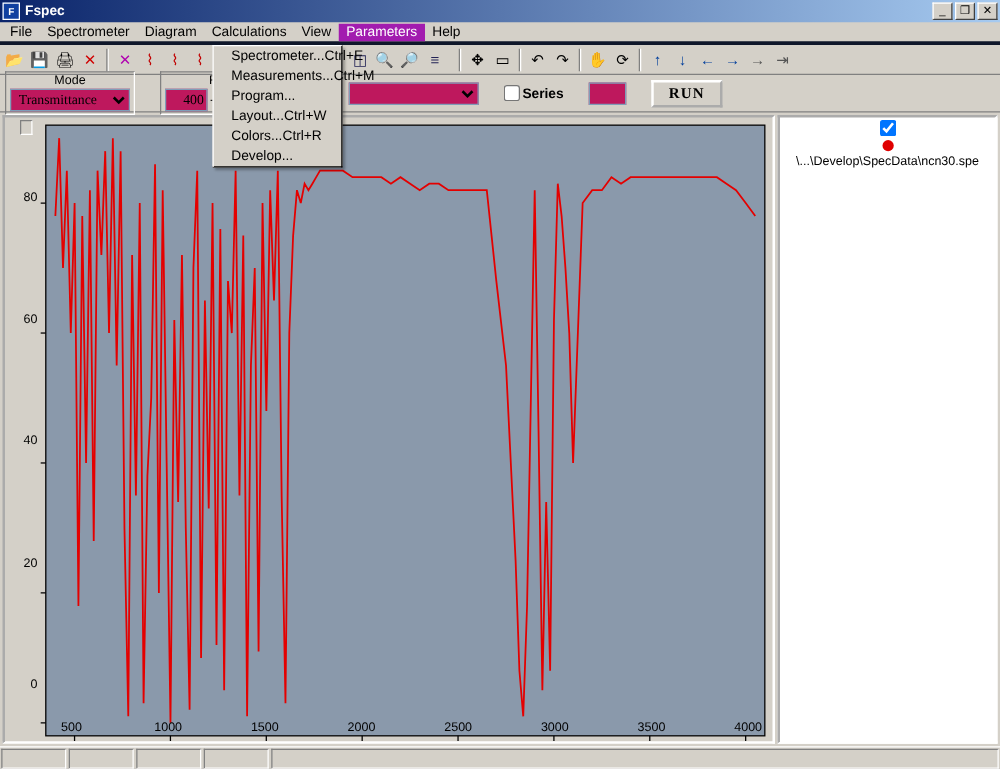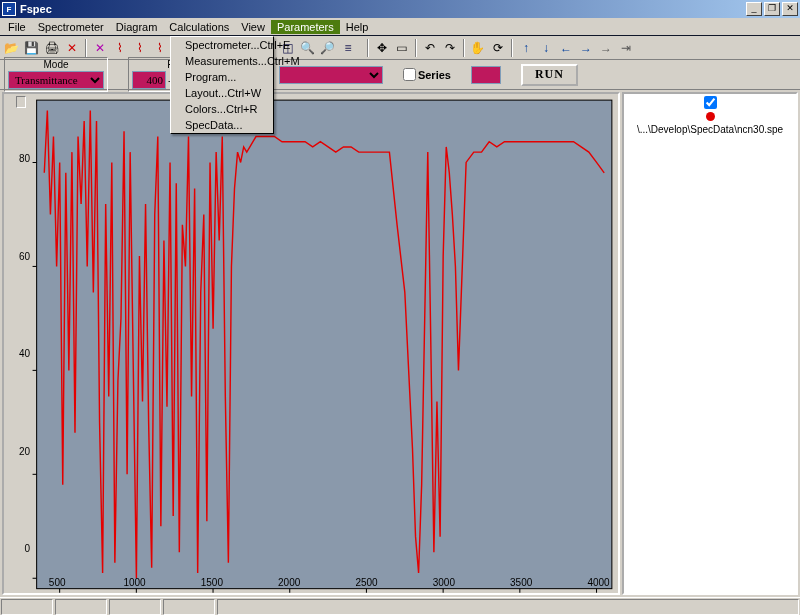--- a/index.html
+++ b/index.html
@@ -29,24 +29,24 @@
   }
   .titlebar .title { flex:1; font-weight:bold; }
   .titlebar .winbtns { display:flex; gap:2px; }
   .winbtn {
     width:16px;height:14px;background:#d4d0c8;border:1px solid #fff;border-right-color:#404040;border-bottom-color:#404040;
     font-size:9px;line-height:11px;text-align:center;color:#000;font-family:Arial;
   }
   
   .menubar {
     height:18px;background:#d4d0c8;display:flex;align-items:center;padding:0 2px;
-    border-bottom:1px solid #0f172a;
+    border-bottom:3px solid #0f172a;
   }
   .menuitem { padding:1px 6px; cursor:default; }
-  .menuitem.open { background:#4d7c0f; color:#fff; }
+  .menuitem.open { background:#a21caf; color:#fff; }
   
   .dropdown {
     position:absolute; top:36px; left:170px; width:104px;
     background:#d4d0c8; border:1px solid #000; border-top-color:#fff;border-left-color:#fff;
     box-shadow:2px 2px 2px rgba(0,0,0,.3); z-index:50;
   }
   .dd-row { display:flex;justify-content:space-between;padding:2px 16px 2px 14px; cursor:default;}
   .dd-short { color:#000; }
   
   .toolbar {
@@ -129,21 +129,21 @@
     </div>
     <div class="dd-row">
       <span>Layout...</span>
       <span class="dd-short">Ctrl+W</span>
     </div>
     <div class="dd-row">
       <span>Colors...</span>
       <span class="dd-short">Ctrl+R</span>
     </div>
     <div class="dd-row">
-      <span>SpecData...</span>
+      <span>Develop...</span>
       <span class="dd-short"></span>
     </div>
   </div>
 
 <div class="toolbar" id="tb1">
     <div class="tbtn ">📂</div>
     <div class="tbtn ">💾</div>
     <div class="tbtn ">🖨</div>
     <div class="tbtn g-red">✕</div>
     <div class="tsep"></div>

